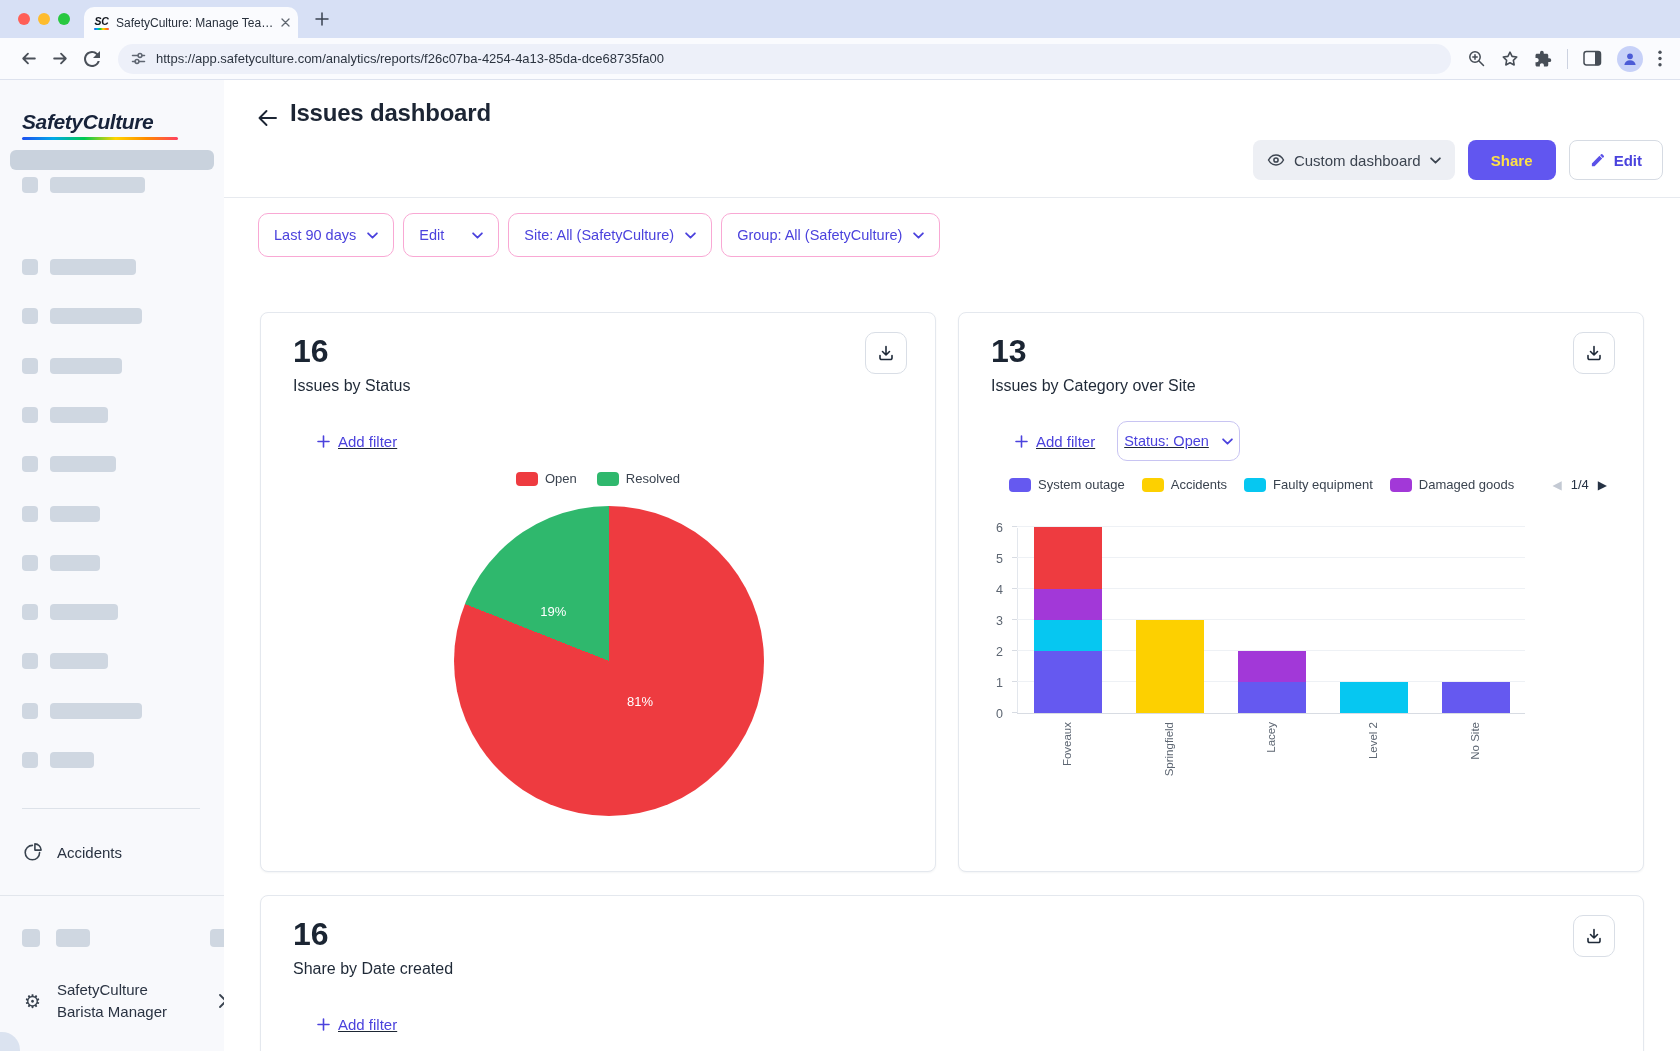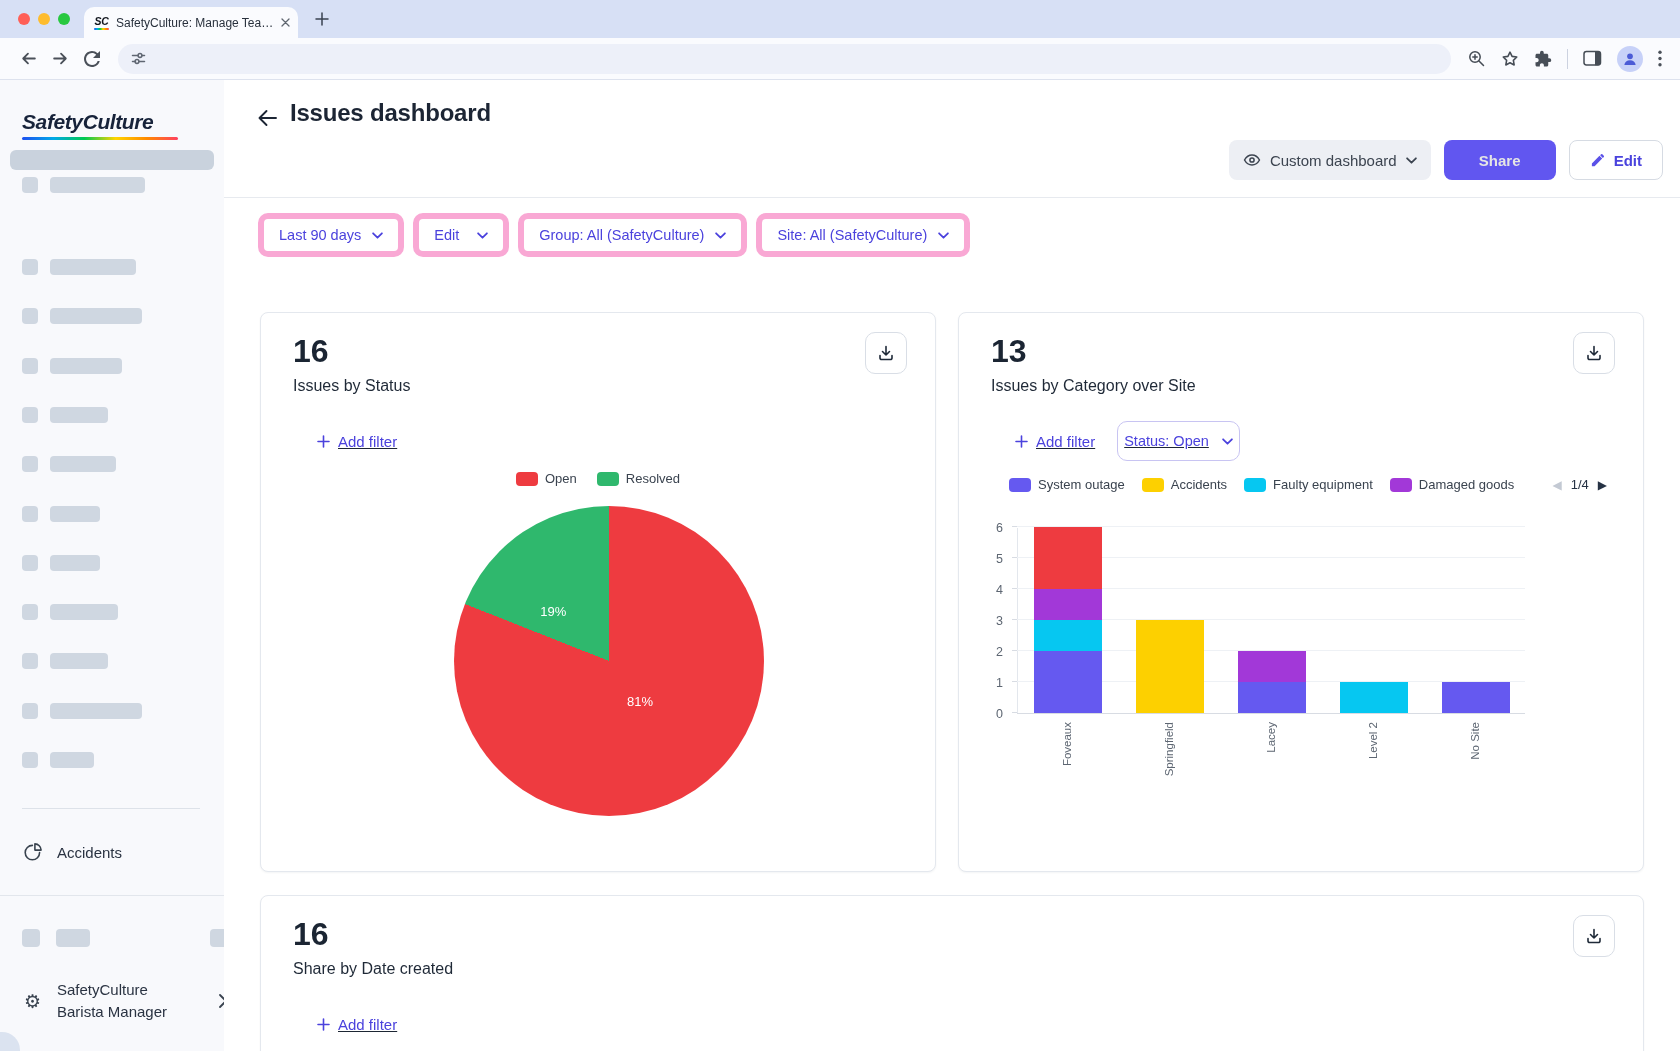--- a/index.html
+++ b/index.html
@@ -51,25 +51,25 @@
   .corner-bump { position:absolute; left:0; bottom:0; width:20px; height:19px; background:#dbe3f0; border-radius:0 18px 0 0; }
 
   
   .main { position:absolute; left:224px; top:80px; width:1456px; height:971px; background:#fff; overflow:hidden; }
   .main-header { position:relative; height:118px; border-bottom:1px solid #e7eaef; }
   .back-btn { position:absolute; left:30px; top:25px; width:26px; height:26px; background:none; border:none; cursor:pointer; display:flex; align-items:center; justify-content:center; }
   .page-title { position:absolute; left:66px; top:19px; font-size:24px; font-weight:700; color:#1c2534; letter-spacing:-0.2px; }
   .actions { position:absolute; right:17px; top:60px; display:flex; gap:13px; align-items:center; }
   .btn { display:inline-flex; align-items:center; justify-content:center; height:40px; border-radius:8px; font-size:15px; cursor:pointer; border:none; font-family:inherit; }
   .btn-viewmode { background:#edeff4; color:#3c4450; padding:0 14px; gap:9px; }
-  .btn-share { background:#6156f0; color:#e5e5e5; width:112px; font-weight:700; }
+  .btn-share { background:#6156f0; color:#fde047; width:88px; font-weight:700; }
   .btn-edit { background:#fff; border:1px solid #d6dbe3; color:#4a43dd; padding:0 20px; gap:9px; font-weight:700; }
 
   .filter-bar { display:flex; gap:9px; margin:15px 0 0 34px; }
-  .fpill { display:inline-flex; align-items:center; height:44px; border:6px solid #f9a8d4; border-radius:10px; background:#fff; padding:0 15px; gap:11px; font-size:14.5px; color:#4b42dd; font-family:inherit; cursor:pointer; }
+  .fpill { display:inline-flex; align-items:center; height:44px; border:1px solid #f9a8d4; border-radius:10px; background:#fff; padding:0 15px; gap:11px; font-size:14.5px; color:#4b42dd; font-family:inherit; cursor:pointer; }
   .fpill.wide { min-width:96px; justify-content:space-between; }
 
   .cards-row { display:flex; gap:22px; margin:55px 36px 0 36px; }
   .card { position:relative; background:#fff; border:1px solid #e4e8ee; border-radius:8px; box-shadow:0 1px 2px rgba(27,36,51,0.05); height:560px; }
   .card-status { flex:0 0 676px; }
   .card-cat { flex:1; }
   .card-date { margin:23px 36px 0 36px; height:380px; }
   .card-count { position:absolute; left:32px; top:18px; font-size:32px; line-height:40px; font-weight:700; color:#1b2533; }
   .card-title { position:absolute; left:32px; top:64px; font-size:16px; font-weight:500; color:#1f2937; }
   .dl-btn { position:absolute; right:28px; top:19px; width:42px; height:42px; border:1px solid #d9dee6; border-radius:10px; background:#fff; display:flex; align-items:center; justify-content:center; cursor:pointer; }
@@ -143,20 +143,21 @@
       <svg width="16" height="16" viewBox="0 0 16 16">
           <path d="M13.65 2.35A7.96 7.96 0 0 0 8 0C3.58 0 .01 3.58.01 8S3.58 16 8 16c3.73 0 6.84-2.55 7.73-6h-2.08A5.99 5.99 0 0 1 8 14 6 6 0 1 1 8 2c1.66 0 3.14.69 4.22 1.78L9 7h7V0l-2.35 2.35z" fill="#4a5059"></path>
         </svg>
     </span>
     <div class="omnibox">
       <svg width="17" height="17" viewBox="0 0 17 17">
         <path d="M2.5 5.5h5.2M12 5.5h2.5M2.5 11.5h3M9.3 11.5h5.2" stroke="#5f6672" stroke-width="1.5" stroke-linecap="round"></path>
         <circle cx="10" cy="5.5" r="1.9" fill="none" stroke="#5f6672" stroke-width="1.5"></circle>
         <circle cx="7" cy="11.5" r="1.9" fill="none" stroke="#5f6672" stroke-width="1.5"></circle>
       </svg>
+      <span class="url-text">https://app.safetyculture.com/analytics/reports/f26c07ba-4254-4a13-85da-dce68735fa00</span>
     </div>
     <div class="tb-right">
       <svg width="19" height="19" viewBox="0 0 19 19">
         <circle cx="8" cy="8" r="5.2" fill="none" stroke="#454c55" stroke-width="1.5"></circle>
         <path d="M12 12l4.5 4.5M8 5.8v4.4M5.8 8h4.4" stroke="#454c55" stroke-width="1.5" stroke-linecap="round"></path>
       </svg>
       <svg width="18" height="18" viewBox="0 0 16 16">
         <path d="M8 1.9l1.85 3.75 4.15.6-3 2.93.7 4.12L8 11.35l-3.7 1.95.7-4.12-3-2.93 4.15-.6L8 1.9z" fill="none" stroke="#454c55" stroke-width="1.4" stroke-linejoin="round"></path>
       </svg>
       <svg width="18" height="18" viewBox="0 0 24 24">
@@ -301,27 +302,27 @@
             <path d="M1 1l4 4 4-4" fill="none" stroke="#4b42dd" stroke-width="1.6" stroke-linecap="round" stroke-linejoin="round"></path>
           </svg>
       </button>
       <button class="fpill wide">
         <span>Edit</span>
         <svg width="11" height="7" viewBox="0 0 10 6">
             <path d="M1 1l4 4 4-4" fill="none" stroke="#4b42dd" stroke-width="1.6" stroke-linecap="round" stroke-linejoin="round"></path>
           </svg>
       </button>
       <button class="fpill">
-        <span>Group: All (SafetyCulture)</span>
+        <span>Site: All (SafetyCulture)</span>
         <svg width="11" height="7" viewBox="0 0 10 6">
             <path d="M1 1l4 4 4-4" fill="none" stroke="#4b42dd" stroke-width="1.6" stroke-linecap="round" stroke-linejoin="round"></path>
           </svg>
       </button>
       <button class="fpill">
-        <span>Site: All (SafetyCulture)</span>
+        <span>Group: All (SafetyCulture)</span>
         <svg width="11" height="7" viewBox="0 0 10 6">
             <path d="M1 1l4 4 4-4" fill="none" stroke="#4b42dd" stroke-width="1.6" stroke-linecap="round" stroke-linejoin="round"></path>
           </svg>
       </button>
     </div>
 
     <div class="cards-row">
 
       <section class="card card-status">
         <div class="card-count">16</div>

